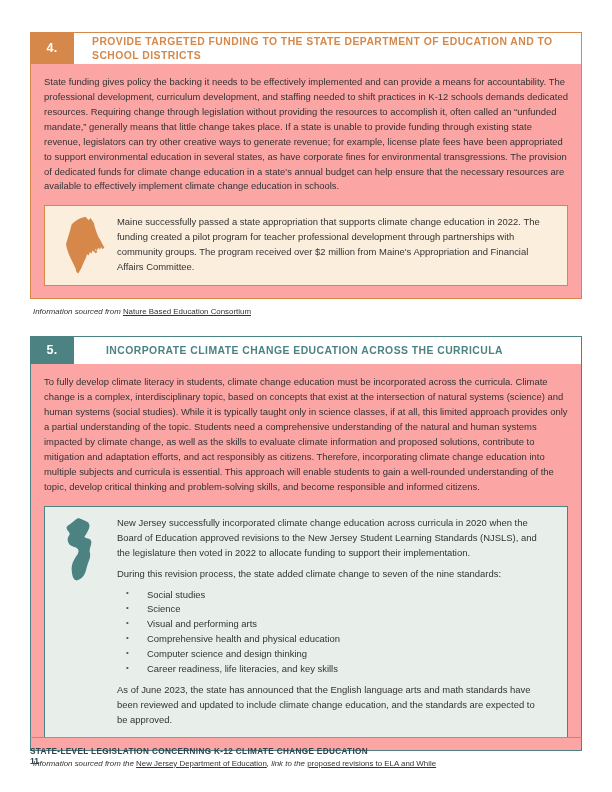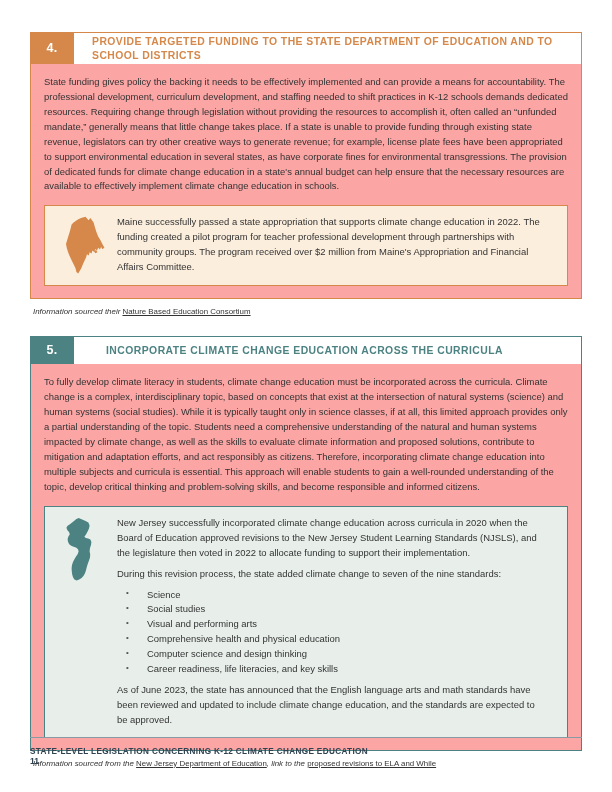--- a/index.html
+++ b/index.html
@@ -222,21 +222,21 @@
           </svg>
         </div>
         <div class="callout-text">
           <p>Maine successfully passed a state appropriation that supports climate change education in 2022. The funding created a pilot program for teacher professional development through partnerships with community groups. The program received over $2 million from Maine's Appropriation and Financial Affairs Committee.</p>
         </div>
       </div>
     </div>
   </div>
 
   <div class="source">
-    <span class="ital">Information sourced their </span><span class="lnk">Nature Based Education Consortium</span>
+    <span class="ital">Information sourced from </span><span class="lnk">Nature Based Education Consortium</span>
   </div>
 
   <div class="gap-after-source"></div>
 
   <div class="section teal">
     <div class="sec-headrow">
       <div class="sec-num">5.</div>
       <div class="sec-title-wrap">
         <div class="sec-title">INCORPORATE CLIMATE CHANGE EDUCATION ACROSS THE CURRICULA</div>
       </div>
@@ -247,22 +247,22 @@
       <div class="callout callout-teal">
         <div class="callout-map">
           <svg width="40" height="66" viewBox="0 0 40 66" aria-hidden="true">
             <path fill="#4d8282" d="M13.6 1.0 L17.2 2.6 L20.6 4.0 L23.4 5.6 L24.6 8.4 L24.0 11.6 L22.6 14.6 L21.0 17.4 L19.4 19.8 L20.8 21.0 L23.2 21.4 L25.4 22.6 L26.4 25.0 L26.0 28.0 L25.0 31.0 L24.6 34.2 L25.2 37.2 L25.0 40.4 L24.0 43.6 L22.8 46.8 L21.8 50.0 L21.0 53.2 L20.0 56.2 L18.6 58.8 L16.6 61.0 L14.2 62.6 L11.6 63.4 L9.4 62.4 L8.0 60.2 L7.2 57.4 L6.8 54.4 L6.6 51.2 L7.0 48.0 L8.0 45.0 L9.4 42.2 L11.0 39.6 L12.6 37.2 L13.6 34.6 L13.0 32.2 L11.0 30.6 L8.6 29.8 L6.2 28.8 L4.2 27.2 L3.0 24.8 L2.6 22.0 L3.4 19.4 L4.8 17.2 L4.0 15.0 L2.4 13.2 L1.4 10.8 L2.6 8.8 L4.6 7.4 L6.8 5.8 L9.0 4.0 L11.0 2.2 Z"></path>
           </svg>
         </div>
         <div class="callout-text">
           <p>New Jersey successfully incorporated climate change education across curricula in 2020 when the Board of Education approved revisions to the New Jersey Student Learning Standards (NJSLS), and the legislature then voted in 2022 to allocate funding to support their implementation.</p>
           <p>During this revision process, the state added climate change to seven of the nine standards:</p>
           <ul class="std-list">
+            <li>Social studies</li>
             <li>Science</li>
-            <li>Social studies</li>
             <li>Visual and performing arts</li>
             <li>Comprehensive health and physical education</li>
             <li>Computer science and design thinking</li>
             <li>Career readiness, life literacies, and key skills</li>
           </ul>
           <p>As of June 2023, the state has announced that the English language arts and math standards have been reviewed and updated to include climate change education, and the standards are expected to be approved.</p>
         </div>
       </div>
     </div>
   </div>

